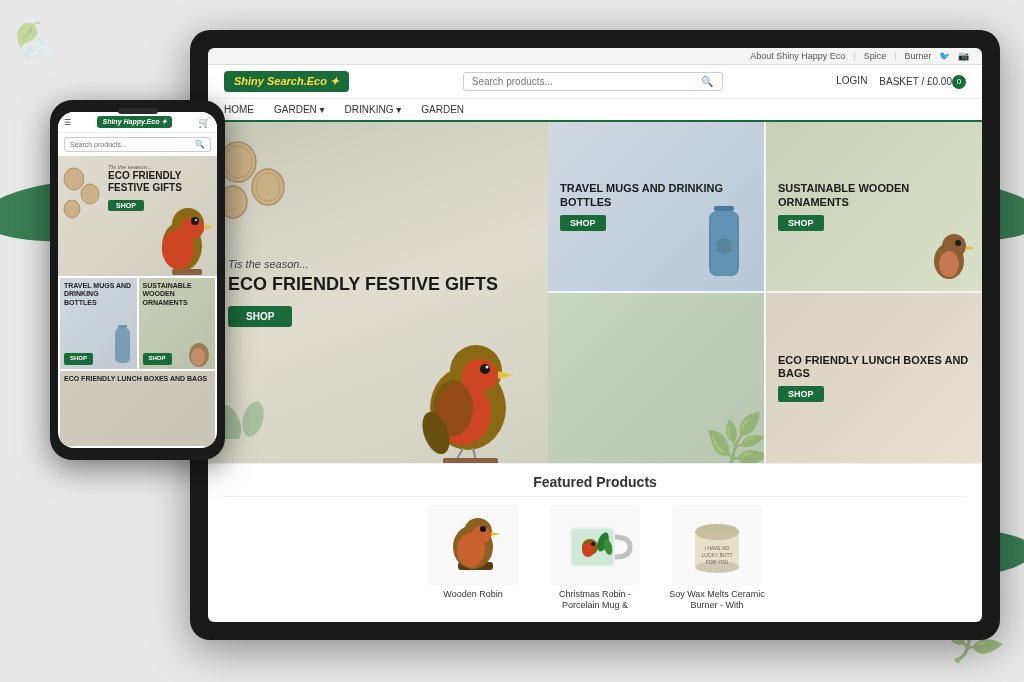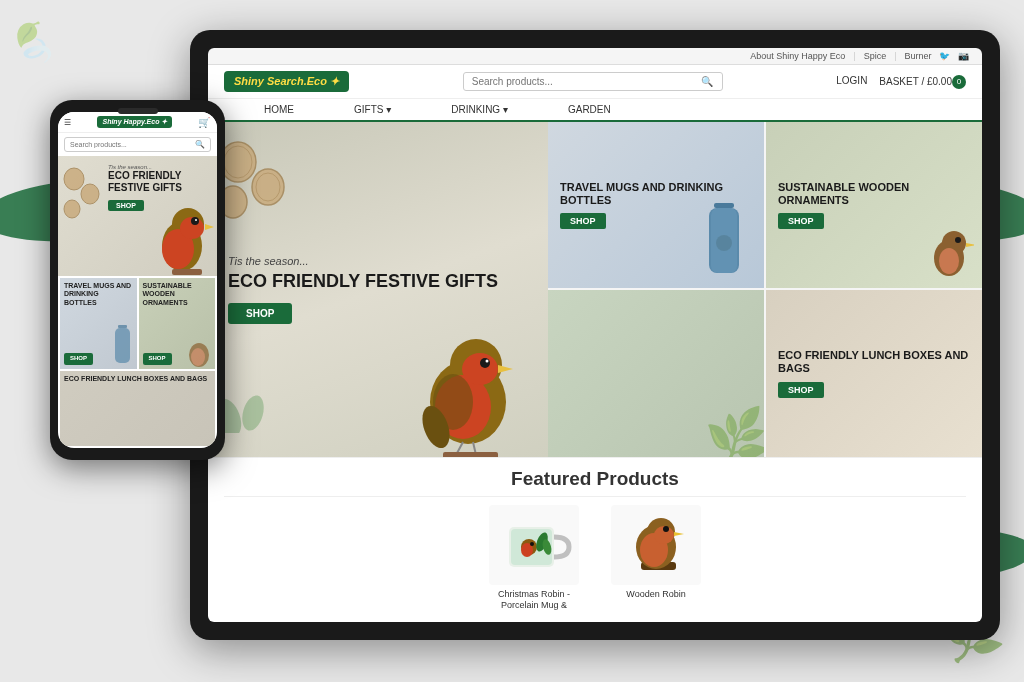--- a/index.html
+++ b/index.html
@@ -160,21 +160,21 @@
     
     .nav {
       background: #fff;
       padding: 5px 16px;
       display: flex;
       gap: 20px;
       font-size: 10px;
       color: #333;
       border-bottom: 2px solid #1a6b3a;
     }
-    .nav span { cursor: pointer; display: flex; align-items: center; gap: 2px; margin-left: 40px; }
+    .nav span { cursor: pointer; display: flex; align-items: center; gap: 2px; }
 
     
     .hero-area {
       display: flex;
       flex: 1;
       overflow: hidden;
       background: #f5f5f5;
     }
 
     
@@ -278,21 +278,21 @@
     }
 
     
     .featured-section {
       background: #fff;
       padding: 10px 16px;
       border-top: 1px solid #eee;
     }
     .featured-title {
       text-align: center;
-      font-size: 19px;
+      font-size: 14px;
       font-weight: bold;
       color: #333;
       margin-bottom: 8px;
       padding-bottom: 6px;
       border-bottom: 1px solid #eee;
     }
     .products-row {
       display: flex;
       gap: 12px;
       justify-content: center;
@@ -527,21 +527,21 @@
           <span>LOGIN</span>
           <div class="basket-btn">
             <span>BASKET / £0.00</span>
             <div class="basket-count">0</div>
           </div>
         </div>
       </div>
 
       <div class="nav">
         <span>HOME</span>
-        <span>GIFTS ▾</span>
+        <span>GARDEN ▾</span>
         <span>DRINKING ▾</span>
         <span>GARDEN</span>
       </div>
 
       <div class="hero-area">
 
         <div class="main-banner">
           <div class="main-banner-bg"></div>
 
           <div style="position:absolute;top:15px;left:10px;z-index:2;">
@@ -630,56 +630,73 @@
           <div style="grid-column:1;grid-row:2;background:linear-gradient(135deg,#c8d5c0,#b8c5b0);position:relative;overflow:hidden;">
             <div style="font-size:50px;color:#2d5a27;opacity:0.4;position:absolute;bottom:-10px;right:-5px;transform:rotate(-10deg);">🌿</div>
           </div>
 
         </div>
       </div>
 
       <div class="featured-section">
         <div class="featured-title">Featured Products</div>
         <div class="products-row">
-
-          <div class="product-card">
-            <div class="product-img">
-              <svg width="80" height="75" viewBox="0 0 80 75">
-
-                <rect x="15" y="20" width="45" height="40" rx="5" fill="#e8f0e8"></rect>
-                <rect x="17" y="22" width="41" height="36" rx="4" fill="#d0e8d8"></rect>
-
-                <path d="M60,30 Q75,30 75,40 Q75,50 60,50" fill="none" stroke="#c0c0c0" stroke-width="5"></path>
-
-                <circle cx="35" cy="40" r="8" fill="#8B5a10"></circle>
-                <ellipse cx="33" cy="43" rx="6" ry="7" fill="#cc4020"></ellipse>
-                <circle cx="38" cy="37" r="2" fill="#111"></circle>
-
-                <ellipse cx="48" cy="35" rx="5" ry="10" fill="#2a7a30" transform="rotate(20 48 35)"></ellipse>
-                <ellipse cx="53" cy="40" rx="4" ry="8" fill="#3a8a38" transform="rotate(-15 53 40)"></ellipse>
-              </svg>
-            </div>
-            <div class="product-name">Christmas Robin - Porcelain Mug &amp;</div>
-          </div>
 
           <div class="product-card">
             <div class="product-img">
               <svg width="80" height="75" viewBox="0 0 80 75">
                 <rect x="25" y="55" width="35" height="8" rx="3" fill="#5a3a10"></rect>
                 <ellipse cx="40" cy="40" rx="20" ry="22" fill="#8B6020"></ellipse>
                 <circle cx="45" cy="25" r="14" fill="#8B6020"></circle>
                 <ellipse cx="38" cy="43" rx="14" ry="17" fill="#c86030"></ellipse>
                 <ellipse cx="48" cy="28" rx="10" ry="9" fill="#c86030"></ellipse>
                 <circle cx="50" cy="22" r="3" fill="#111"></circle>
                 <polygon points="58,25 68,27 58,29" fill="#e8c030"></polygon>
               </svg>
             </div>
             <div class="product-name">Wooden Robin</div>
           </div>
 
+          <div class="product-card">
+            <div class="product-img">
+              <svg width="80" height="75" viewBox="0 0 80 75">
+
+                <rect x="15" y="20" width="45" height="40" rx="5" fill="#e8f0e8"></rect>
+                <rect x="17" y="22" width="41" height="36" rx="4" fill="#d0e8d8"></rect>
+
+                <path d="M60,30 Q75,30 75,40 Q75,50 60,50" fill="none" stroke="#c0c0c0" stroke-width="5"></path>
+
+                <circle cx="35" cy="40" r="8" fill="#8B5a10"></circle>
+                <ellipse cx="33" cy="43" rx="6" ry="7" fill="#cc4020"></ellipse>
+                <circle cx="38" cy="37" r="2" fill="#111"></circle>
+
+                <ellipse cx="48" cy="35" rx="5" ry="10" fill="#2a7a30" transform="rotate(20 48 35)"></ellipse>
+                <ellipse cx="53" cy="40" rx="4" ry="8" fill="#3a8a38" transform="rotate(-15 53 40)"></ellipse>
+              </svg>
+            </div>
+            <div class="product-name">Christmas Robin - Porcelain Mug &amp;</div>
+          </div>
+
+          <div class="product-card">
+            <div class="product-img">
+              <svg width="80" height="75" viewBox="0 0 80 75">
+
+                <ellipse cx="40" cy="25" rx="22" ry="8" fill="#d8d0b8"></ellipse>
+                <rect x="18" y="25" width="44" height="35" rx="3" fill="#e8e0c8"></rect>
+                <ellipse cx="40" cy="60" rx="22" ry="6" fill="#d0c8b0"></ellipse>
+
+                <ellipse cx="40" cy="25" rx="22" ry="8" fill="#c0b898" opacity="0.8"></ellipse>
+
+                <text x="40" y="43" text-anchor="middle" font-size="5" fill="#666">I HAVE NO</text>
+                <text x="40" y="50" text-anchor="middle" font-size="5" fill="#666">LUCKY BUTT</text>
+                <text x="40" y="57" text-anchor="middle" font-size="5" fill="#666">FOR YOU</text>
+              </svg>
+            </div>
+            <div class="product-name">Soy Wax Melts Ceramic Burner - With</div>
+          </div>
 
 
         </div>
       </div>
 
     </div>
   </div>
 
   <div class="phone">
     <div class="phone-notch"></div>

